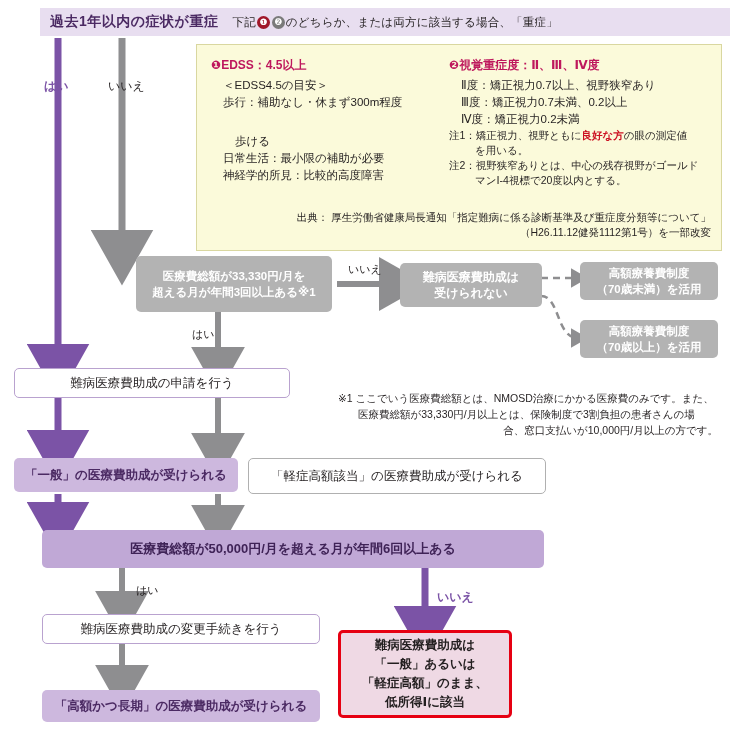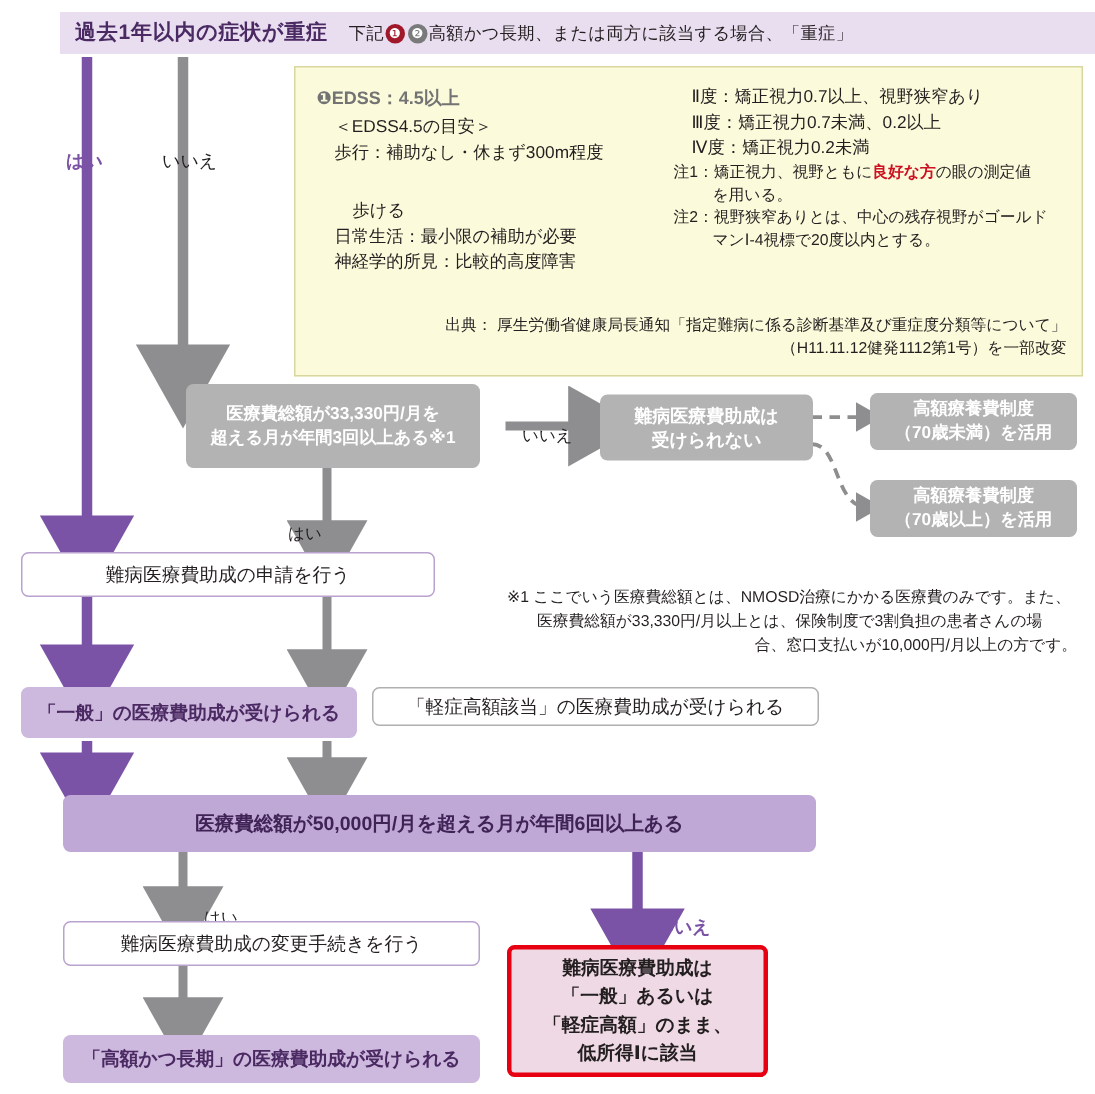--- a/index.html
+++ b/index.html
@@ -34,21 +34,21 @@
   .c1{background:#a0182a;}
   .c2{background:#7a7a7a;}
 
   
   .panel{
     left:196px;top:44px;width:526px;height:207px;
     background:#fbfada;border:1px solid #d9d7a0;
   }
   .panel .colL{position:absolute;left:14px;top:12px;width:230px;}
   .panel .colR{position:absolute;left:252px;top:12px;width:262px;}
-  .panel .ttlrow{font-weight:bold;font-size:12px;color:#737373;margin-bottom:3px;}
+  .panel .ttlrow{font-weight:bold;font-size:12px;color:#be185d;margin-bottom:3px;}
   .panel .line{font-size:11.5px;line-height:17px;}
   .panel .ind1{padding-left:12px;}
   .panel .ind2{padding-left:24px;margin-top:22px;}
   .panel .note{font-size:10.5px;line-height:15px;padding-left:0px;}
   .panel .noteind{padding-left:26px;}
   .red{color:#cc1122;font-weight:bold;}
   .src{
     position:absolute;left:14px;bottom:10px;width:500px;
     font-size:10.5px;line-height:15px;text-align:right;
   }
@@ -60,21 +60,21 @@
     text-align:center;line-height:16px;
   }
   .box-gray{background:#b3b3b3;color:#ffffff;font-weight:bold;}
   .box-lilac{background:#cdb8de;color:#4b2a63;font-weight:bold;}
   .box-white{background:#ffffff;border:1px solid #b9a2cf;color:#231f20;}
   .box-white-gray{background:#ffffff;border:1px solid #b0b0b0;color:#231f20;}
   .box-red{background:#efd9e4;border:3px solid #e60012;color:#231f20;font-weight:bold;}
   .box-purple-band{background:#c0a8d6;color:#3f2357;font-weight:bold;}
 
   
-  .lbl{font-size:12px;font-weight:bold;margin-top:21px;}
+  .lbl{font-size:12px;font-weight:bold;}
   .lbl-purple{color:#7b53a6;}
   .lbl-dark{color:#231f20;font-weight:normal;}
 
   
   svg.arrows{position:absolute;left:0;top:0;width:730px;height:729px;pointer-events:none;}
 
   .footnote{
     left:338px;top:390px;width:380px;
     font-size:10.5px;line-height:16px;color:#231f20;
   }
@@ -116,55 +116,56 @@
 
   <line x1="122" y1="568" x2="122" y2="610" stroke="#8e8e90" stroke-width="6" marker-end="url(#ahGray)"></line>
 
   <line x1="425" y1="568" x2="425" y2="628" stroke="#7b53a6" stroke-width="7" marker-end="url(#ahPurple)"></line>
 
   <line x1="122" y1="644" x2="122" y2="684" stroke="#8e8e90" stroke-width="6" marker-end="url(#ahGray)"></line>
 </svg>
 
 <div class="abs header">
   <span class="ttl">過去1年以内の症状が重症</span>
-  <span class="sub"><span>下記</span><span class="circnum c1">❶</span><span class="circnum c2">❷</span><span>高額かつ長期、または両方に該当する場合、「重症」</span></span>
+  <span class="sub"><span>下記</span><span class="circnum c1">❶</span><span class="circnum c2">❷</span><span>のどちらか、または両方に該当する場合、「重症」</span></span>
 </div>
 
 <div class="abs panel">
   <div class="colL">
     <div class="ttlrow">❶EDSS：4.5以上</div>
     <div class="line ind1">＜EDSS4.5の目安＞</div>
     <div class="line ind1">歩行：補助なし・休まず300m程度</div>
     <div class="line ind2">歩ける</div>
     <div class="line ind1">日常生活：最小限の補助が必要</div>
     <div class="line ind1">神経学的所見：比較的高度障害</div>
   </div>
   <div class="colR">
+    <div class="ttlrow">❷視覚重症度：Ⅱ、Ⅲ、Ⅳ度</div>
     <div class="line ind1">Ⅱ度：矯正視力0.7以上、視野狭窄あり</div>
     <div class="line ind1">Ⅲ度：矯正視力0.7未満、0.2以上</div>
     <div class="line ind1">Ⅳ度：矯正視力0.2未満</div>
     <div class="note ind1"><span>注1：矯正視力、視野ともに</span><span class="red">良好な方</span><span>の眼の測定値</span></div>
     <div class="note noteind">を用いる。</div>
     <div class="note ind1">注2：視野狭窄ありとは、中心の残存視野がゴールド</div>
     <div class="note noteind">マンⅠ-4視標で20度以内とする。</div>
   </div>
   <div class="src">
     <div>出典： 厚生労働省健康局長通知「指定難病に係る診断基準及び重症度分類等について」</div>
-    <div>（H11.11.12健発1112第1号）を一部改変</div>
+    <div>（H26.11.12健発1112第1号）を一部改変</div>
   </div>
 </div>
 
 <div class="abs lbl lbl-purple" style="left:44px;top:78px;">はい</div>
 <div class="abs lbl lbl-dark" style="left:108px;top:78px;">いいえ</div>
 <div class="abs lbl lbl-dark" style="left:348px;top:262px;font-size:11px;">いいえ</div>
 <div class="abs lbl lbl-dark" style="left:192px;top:327px;font-size:11px;">はい</div>
 <div class="abs lbl lbl-dark" style="left:136px;top:583px;font-size:11px;">はい</div>
 <div class="abs lbl lbl-purple" style="left:437px;top:589px;">いいえ</div>
 
-<div class="abs box box-gray" style="left:124px;top:256px;width:196px;height:56px;font-size:11.5px;padding:0 6px;">
+<div class="abs box box-gray" style="left:136px;top:256px;width:196px;height:56px;font-size:11.5px;padding:0 6px;">
   <span style="white-space:pre-line;">医療費総額が33,330円/月を
 超える月が年間3回以上ある※1</span>
 </div>
 
 <div class="abs box box-gray" style="left:400px;top:263px;width:142px;height:44px;font-size:12px;">
   <span style="white-space:pre-line;">難病医療費助成は
 受けられない</span>
 </div>
 
 <div class="abs box box-gray" style="left:580px;top:262px;width:138px;height:38px;font-size:11.5px;">
@@ -178,21 +179,21 @@
 </div>
 
 <div class="abs box box-white" style="left:14px;top:368px;width:276px;height:30px;font-size:12.5px;">
   <span>難病医療費助成の申請を行う</span>
 </div>
 
 <div class="abs box box-lilac" style="left:14px;top:458px;width:224px;height:34px;font-size:12.5px;">
   <span>「一般」の医療費助成が受けられる</span>
 </div>
 
-<div class="abs box box-white-gray" style="left:248px;top:458px;width:298px;height:26px;font-size:12.5px;">
+<div class="abs box box-white-gray" style="left:248px;top:458px;width:298px;height:36px;font-size:12.5px;">
   <span>「軽症高額該当」の医療費助成が受けられる</span>
 </div>
 
 <div class="abs box box-purple-band" style="left:42px;top:530px;width:502px;height:38px;font-size:13px;">
   <span>医療費総額が50,000円/月を超える月が年間6回以上ある</span>
 </div>
 
 <div class="abs box box-white" style="left:42px;top:614px;width:278px;height:30px;font-size:12.5px;">
   <span>難病医療費助成の変更手続きを行う</span>
 </div>

